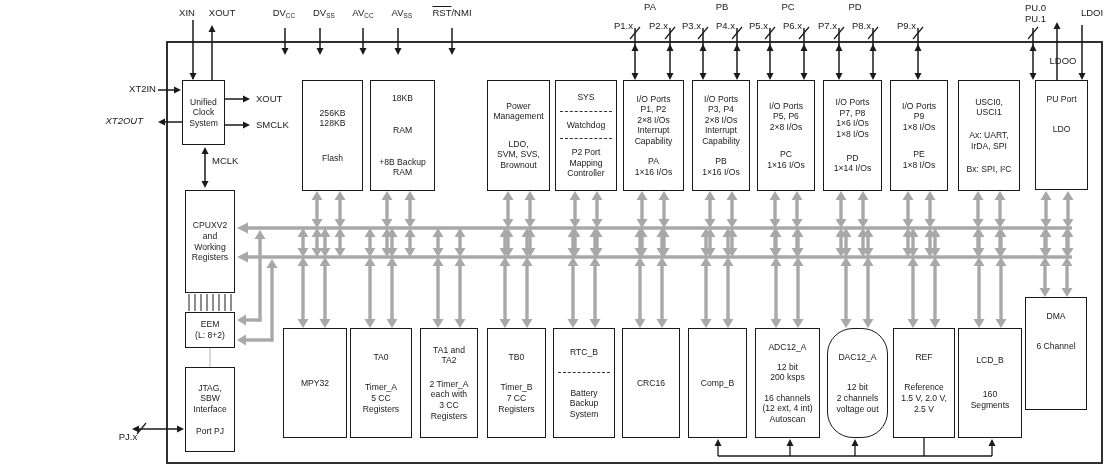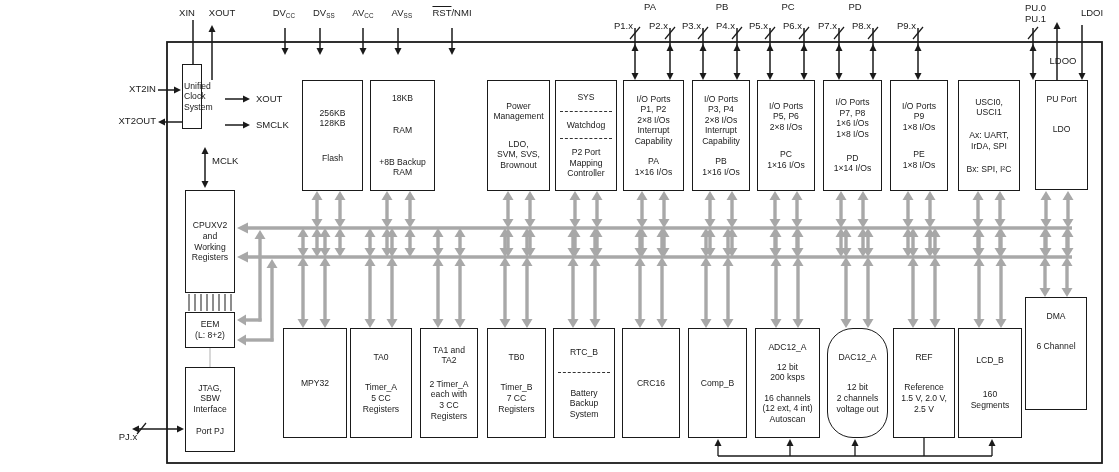--- a/index.html
+++ b/index.html
@@ -399,21 +399,21 @@
       <polygon points="718,439 714.5,446 721.5,446" fill="#1a1a1a"></polygon>
       <line x1="790" y1="443" x2="790" y2="456" stroke="#1a1a1a" stroke-width="1.3"></line>
       <polygon points="790,439 786.5,446 793.5,446" fill="#1a1a1a"></polygon>
       <line x1="855" y1="443" x2="855" y2="456" stroke="#1a1a1a" stroke-width="1.3"></line>
       <polygon points="855,439 851.5,446 858.5,446" fill="#1a1a1a"></polygon>
       <line x1="992" y1="443" x2="992" y2="456" stroke="#1a1a1a" stroke-width="1.3"></line>
       <polygon points="992,439 988.5,446 995.5,446" fill="#1a1a1a"></polygon>
       <line x1="924" y1="438" x2="924" y2="456" stroke="#1a1a1a" stroke-width="1.3"></line>
     </svg>
   <div id="blocks-layer">
-      <div class="block" style="left: 182px; top: 64px; width: 20px; height: 65px;">
+      <div class="block" style="left: 182px; top: 80px; width: 43px; height: 65px;">
         <div class="group">Unified
 Clock
 System</div>
       </div>
       <div class="block" style="left: 185px; top: 190px; width: 50px; height: 103px;">
         <div class="group">CPUXV2
 and
 Working
 Registers</div>
       </div>
@@ -592,19 +592,19 @@
       <div class="lbl r" style="left: 837px; top: 21px;">P7.x</div>
       <div class="lbl r" style="left: 871px; top: 21px;">P8.x</div>
       <div class="lbl r" style="left: 916px; top: 21px;">P9.x</div>
       <div class="lbl r" style="left: 1046px; top: 3px; text-align: center;">
         <div>PU.0</div>
         <div>PU.1</div>
       </div>
       <div class="lbl c" style="left: 1063px; top: 8px; margin-top: 48px;">LDOO</div>
       <div class="lbl c" style="left: 1092px; top: 8px;">LDOI</div>
       <div class="lbl r" style="left: 156px; top: 84px;">XT2IN</div>
-      <div class="lbl r" style="left: 156px; top: 116px;">XT2OUT</div>
+      <div class="lbl r" style="left: 143px; top: 116px; font-style: italic;">XT2OUT</div>
       <div class="lbl c" style="left: 128px; top: 432px;">PJ.x</div>
       <div class="lbl l" style="left: 256px; top: 93.5px;">XOUT</div>
       <div class="lbl l" style="left: 256px; top: 119.5px;">SMCLK</div>
       <div class="lbl l" style="left: 212px; top: 156px;">MCLK</div>
     </div>
 </div>
 
 </body></html>

